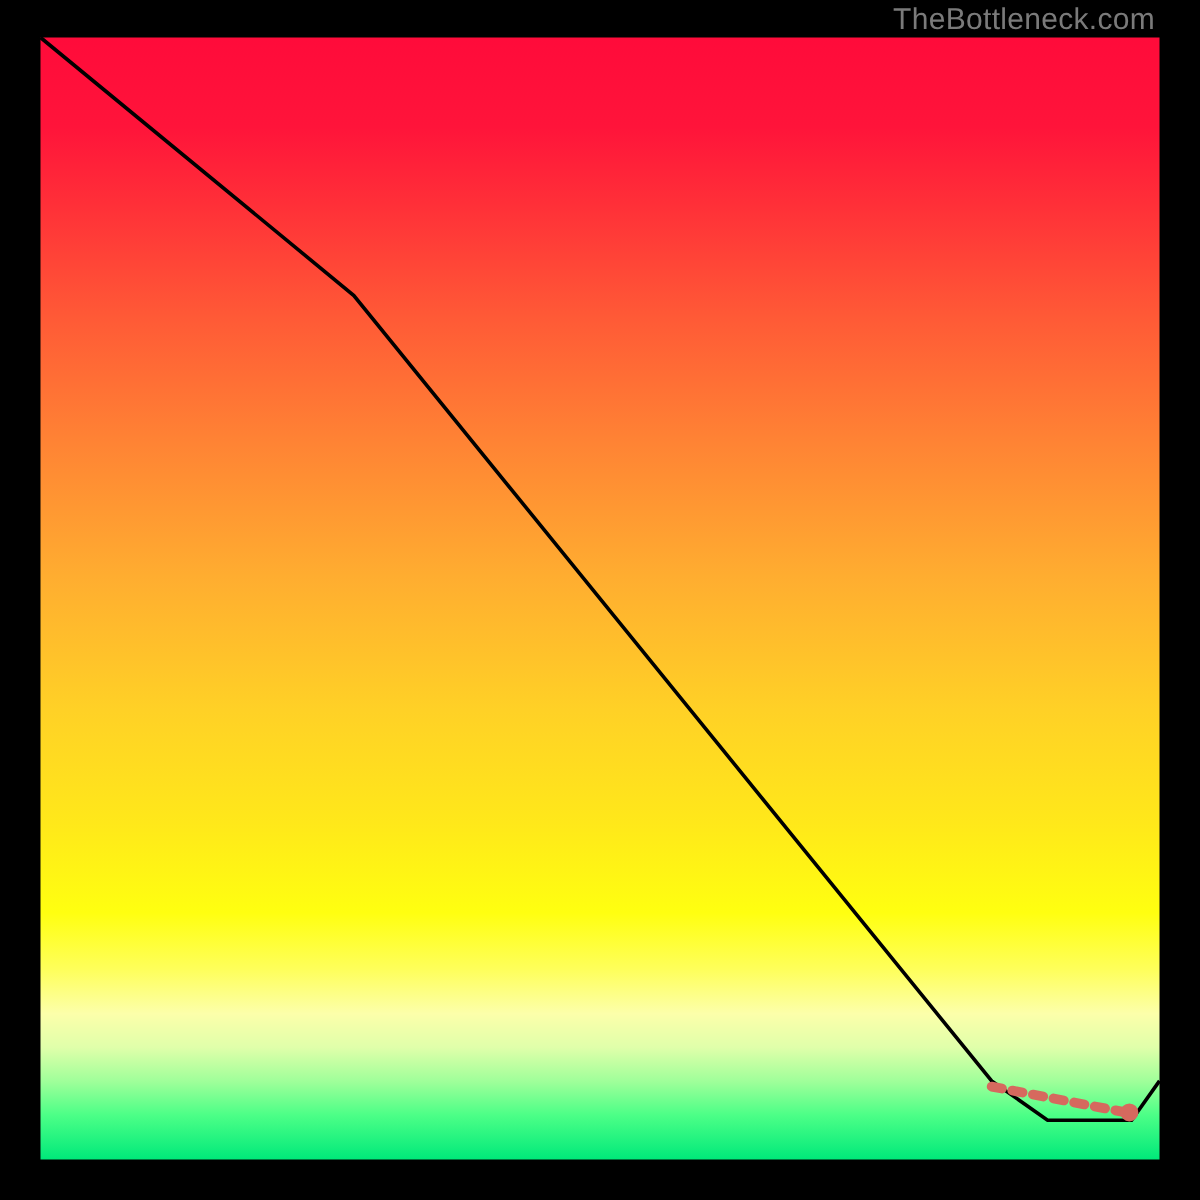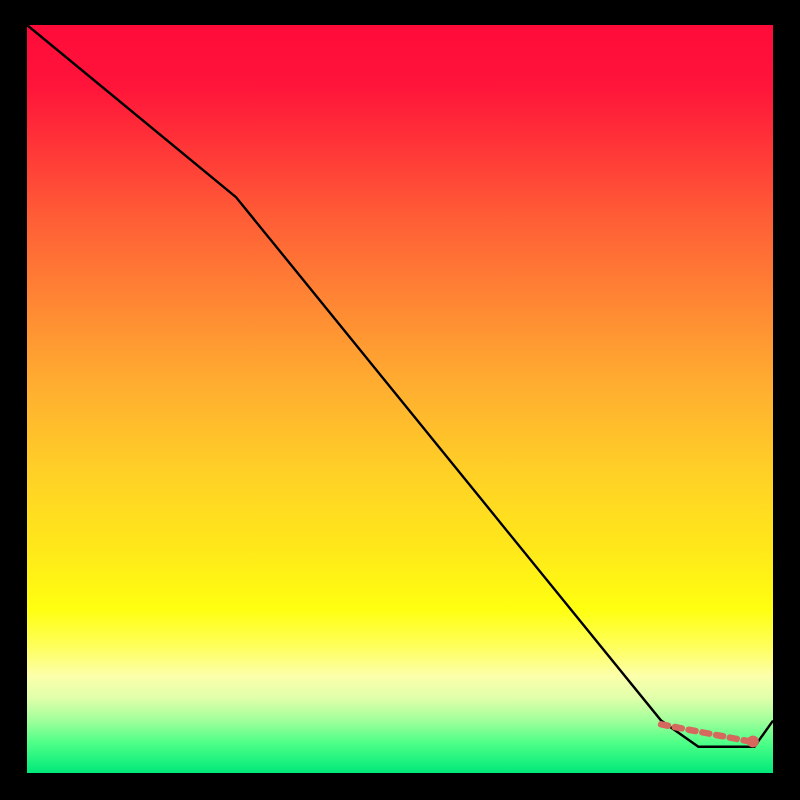--- a/index.html
+++ b/index.html
@@ -66,13 +66,14 @@
 
   <svg class="overlay" viewBox="0 0 746 748">
 
     <path d="M0.0 0.0 L208.9 172.0 L634.1 695.6 L671.4 721.8 L727.4 721.8 L746.0 695.6" fill="none" stroke-width="2.4" id="main-path" stroke="#000000"></path>
 
     <path d="M634.1 699.4 L723.6 716.6" fill="none" stroke-width="6.5" stroke-linecap="round" stroke-dasharray="7 7" id="dash-path" stroke="#d6695e"></path>
 
     <circle r="6" id="min-dot" fill="#d6695e" cx="725.9" cy="716.6"></circle>
   </svg>
 
+  <div class="watermark">TheBottleneck.com</div>
 </div>
 
 </body></html>

